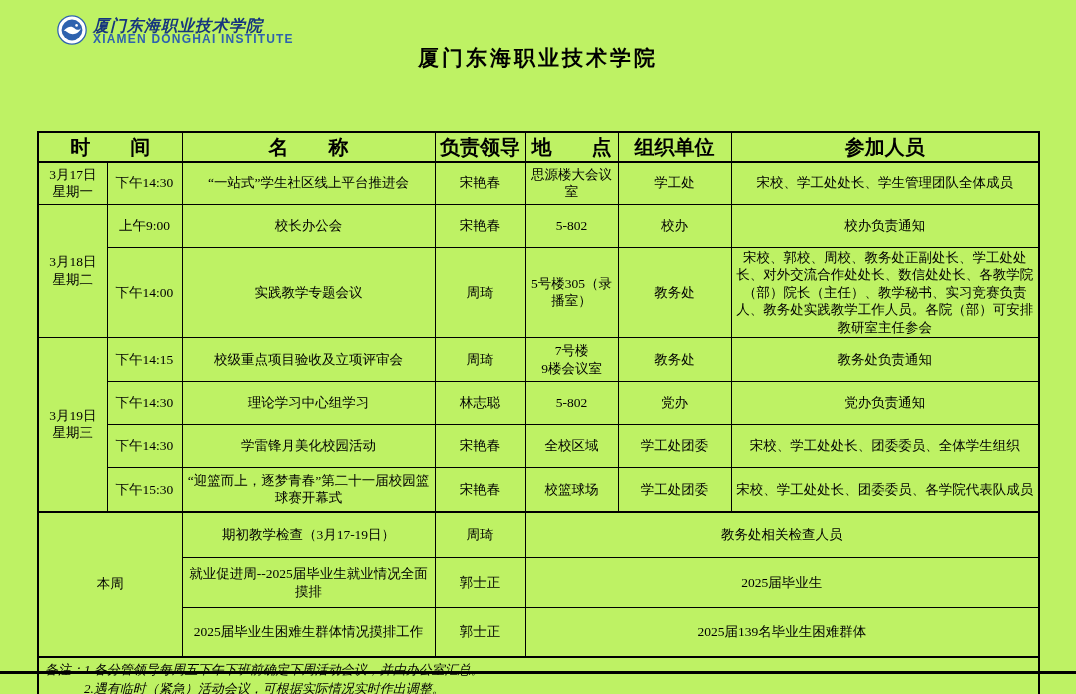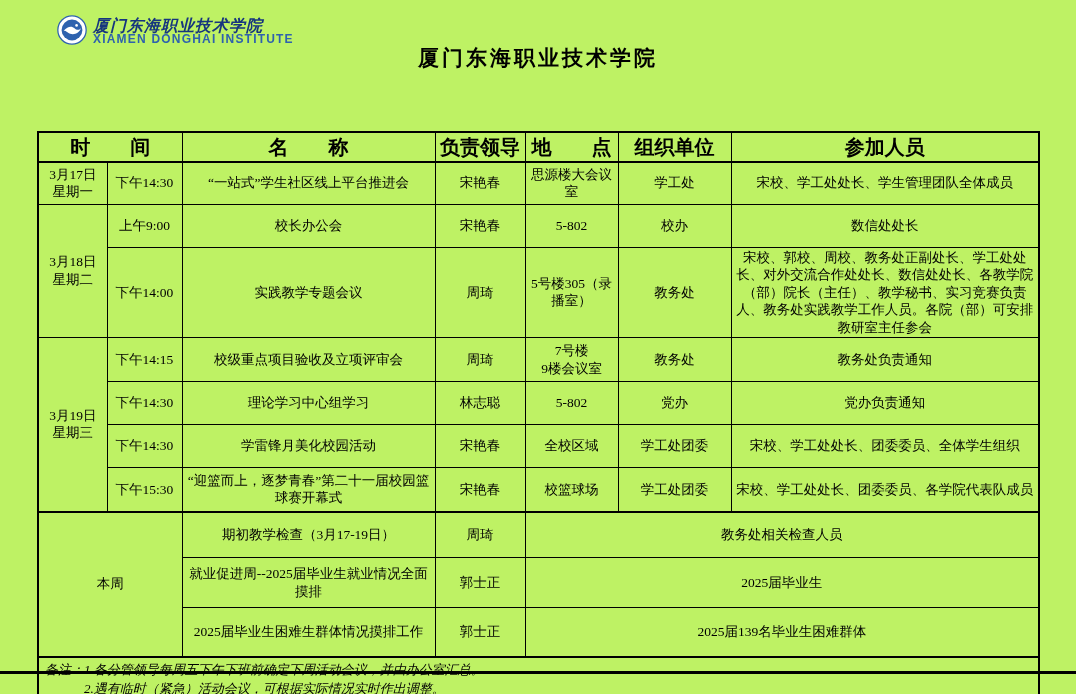--- a/index.html
+++ b/index.html
@@ -135,21 +135,21 @@
     <tr style="height:43px">
       <td rowspan="2">
         <div>3月18日</div>
         <div>星期二</div>
       </td>
       <td>上午9:00</td>
       <td>校长办公会</td>
       <td>宋艳春</td>
       <td class="place">5-802</td>
       <td>校办</td>
-      <td class="left">数信处处长</td>
+      <td class="left">校办负责通知</td>
     </tr>
 
     <tr style="height:65px">
       <td>下午14:00</td>
       <td>实践教学专题会议</td>
       <td>周琦</td>
       <td class="place">5号楼305（录播室）</td>
       <td>教务处</td>
       <td class="small">宋校、郭校、周校、教务处正副处长、学工处处长、对外交流合作处处长、数信处处长、各教学院（部）院长（主任）、教学秘书、实习竞赛负责人、教务处实践教学工作人员。各院（部）可安排教研室主任参会</td>
     </tr>

